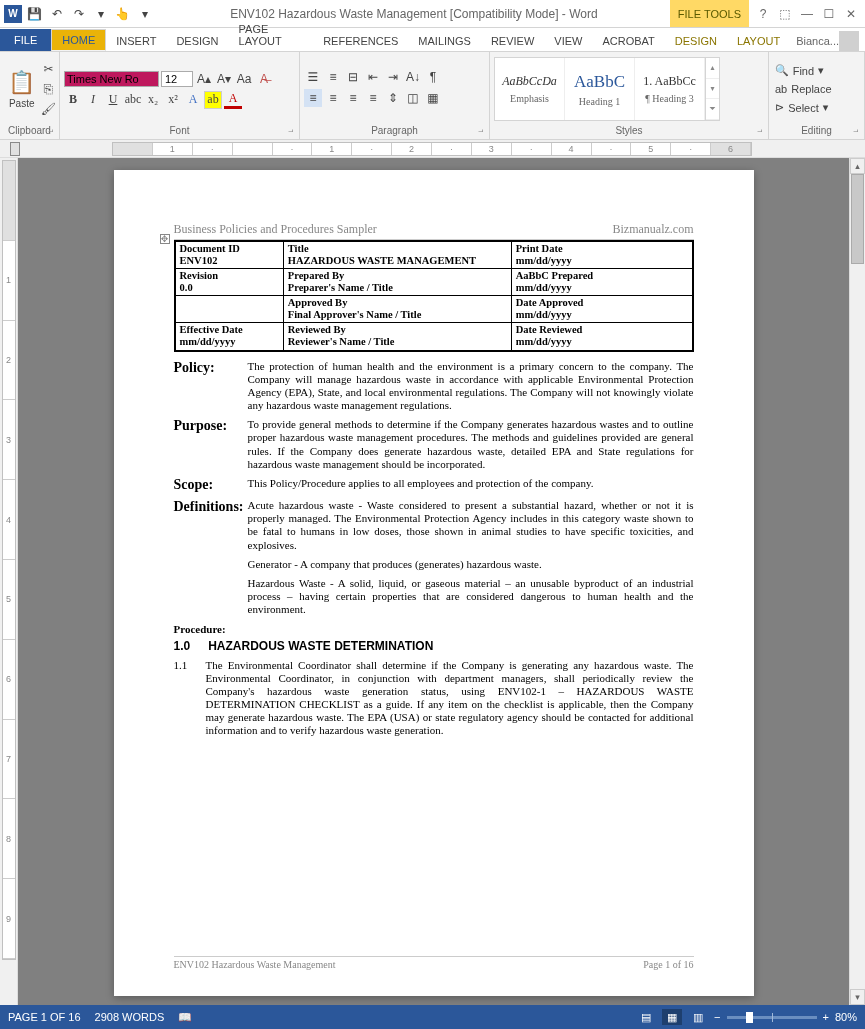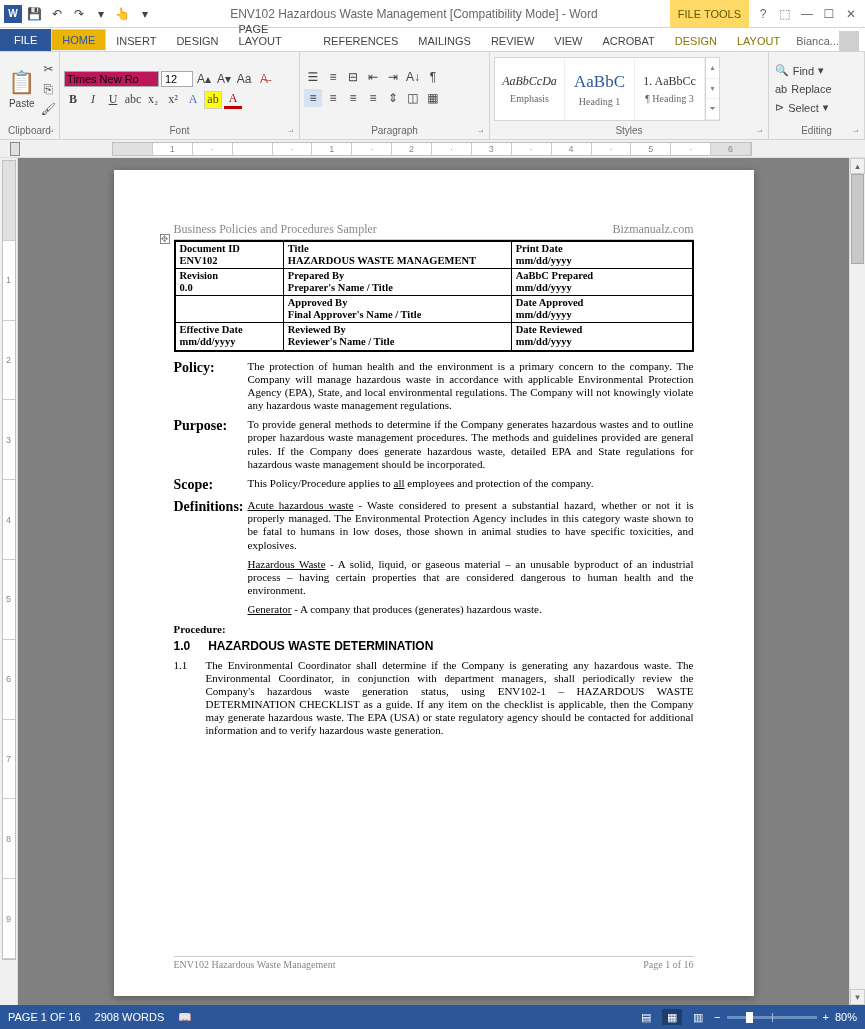--- a/index.html
+++ b/index.html
@@ -75,21 +75,21 @@
 .doc-scroll { flex: 1; display: flex; justify-content: center; padding-top: 12px; overflow: hidden; }
 .page { width: 640px; height: 826px; background: #fff; box-shadow: 0 2px 8px rgba(0,0,0,0.3); padding: 52px 60px 30px 60px; font-family: "Times New Roman", serif; font-size: 11px; color: #000; position: relative; }
 .page-header { display: flex; justify-content: space-between; color: #888; font-size: 12px; border-bottom: 1px solid #ccc; padding-bottom: 2px; }
 .doc-table { width: 100%; border-collapse: collapse; border: 2.5px double #000; margin-bottom: 8px; }
 .doc-table td { border: 1px solid #000; padding: 1px 4px; vertical-align: top; font-size: 10.5px; line-height: 1.15; }
 .doc-table .lbl { font-weight: bold; }
 .doc-table .val { font-weight: bold; }
 .def-row { display: flex; margin-bottom: 6px; }
 .def-label { width: 74px; flex-shrink: 0; font-weight: bold; font-size: 14px; }
 .def-body { flex: 1; font-size: 11px; line-height: 1.2; text-align: justify; }
-.def-body .u { text-decoration: underline; }
+.def-body .u { }
 .proc-hdr { font-weight: bold; font-size: 11px; margin: 6px 0 4px 0; }
 .sec-hdr { font-family: Arial, sans-serif; font-weight: bold; font-size: 12px; margin: 4px 0 6px 0; display: flex; gap: 18px; }
 .num-para { display: flex; gap: 14px; font-size: 11px; line-height: 1.2; text-align: justify; }
 .num-para .num { width: 18px; flex-shrink: 0; }
 .page-footer { position: absolute; bottom: 26px; left: 60px; right: 60px; display: flex; justify-content: space-between; font-size: 10px; color: #888; border-top: 1px solid #ccc; padding-top: 2px; }
 .table-marker { position: absolute; left: 46px; top: 64px; width: 10px; height: 10px; border: 1px solid #888; font-size: 9px; display: flex; align-items: center; justify-content: center; color: #888;}
 
 .scrollbar-v { width: 16px; background: #f0f0f0; border-left: 1px solid #ddd; display: flex; flex-direction: column; }
 .scrollbar-v .arrow { height: 16px; display: flex; align-items: center; justify-content: center; font-size: 9px; color: #666; border: 1px solid #ccc; }
 .scrollbar-v .track { flex: 1; position: relative; }
@@ -343,25 +343,25 @@
       <div class="def-row">
         <div class="def-label">Scope:</div>
         <div class="def-body"><span>This Policy/Procedure applies to </span><span class="u">all</span><span> employees and protection of the company.</span></div>
       </div>
       <div class="def-row">
         <div class="def-label">Definitions:</div>
         <div class="def-body"><span class="u">Acute hazardous waste</span><span> - Waste considered to present a substantial hazard, whether or not it is properly managed.  The Environmental Protection Agency includes in this category waste shown to be fatal to humans in low doses, those shown in animal studies to have specific toxicities, and explosives.</span></div>
       </div>
       <div class="def-row">
         <div class="def-label"></div>
+        <div class="def-body"><span class="u">Generator</span><span> - A company that produces (generates) hazardous waste.</span></div>
+      </div>
+      <div class="def-row">
+        <div class="def-label"></div>
         <div class="def-body"><span class="u">Hazardous Waste</span><span> - A solid, liquid, or gaseous material – an unusable byproduct of an industrial process – having certain properties that are considered dangerous to human health and the environment.</span></div>
-      </div>
-      <div class="def-row">
-        <div class="def-label"></div>
-        <div class="def-body"><span class="u">Generator</span><span> - A company that produces (generates) hazardous waste.</span></div>
       </div>
 
       <div class="proc-hdr">Procedure:</div>
       <div class="sec-hdr">
         <span>1.0</span>
         <span>HAZARDOUS WASTE DETERMINATION</span>
       </div>
       <div class="num-para">
         <div class="num">1.1</div>
         <div>The Environmental Coordinator shall determine if the Company is generating any hazardous waste.  The Environmental Coordinator, in conjunction with department managers, shall periodically review the Company's hazardous waste generation status, using ENV102-1 – HAZARDOUS WASTE DETERMINATION CHECKLIST as a guide.  If any item on the checklist is applicable, then the Company may generate hazardous waste.  The EPA (USA) or state regulatory agency should be contacted for additional information and to verify hazardous waste generation.</div>

